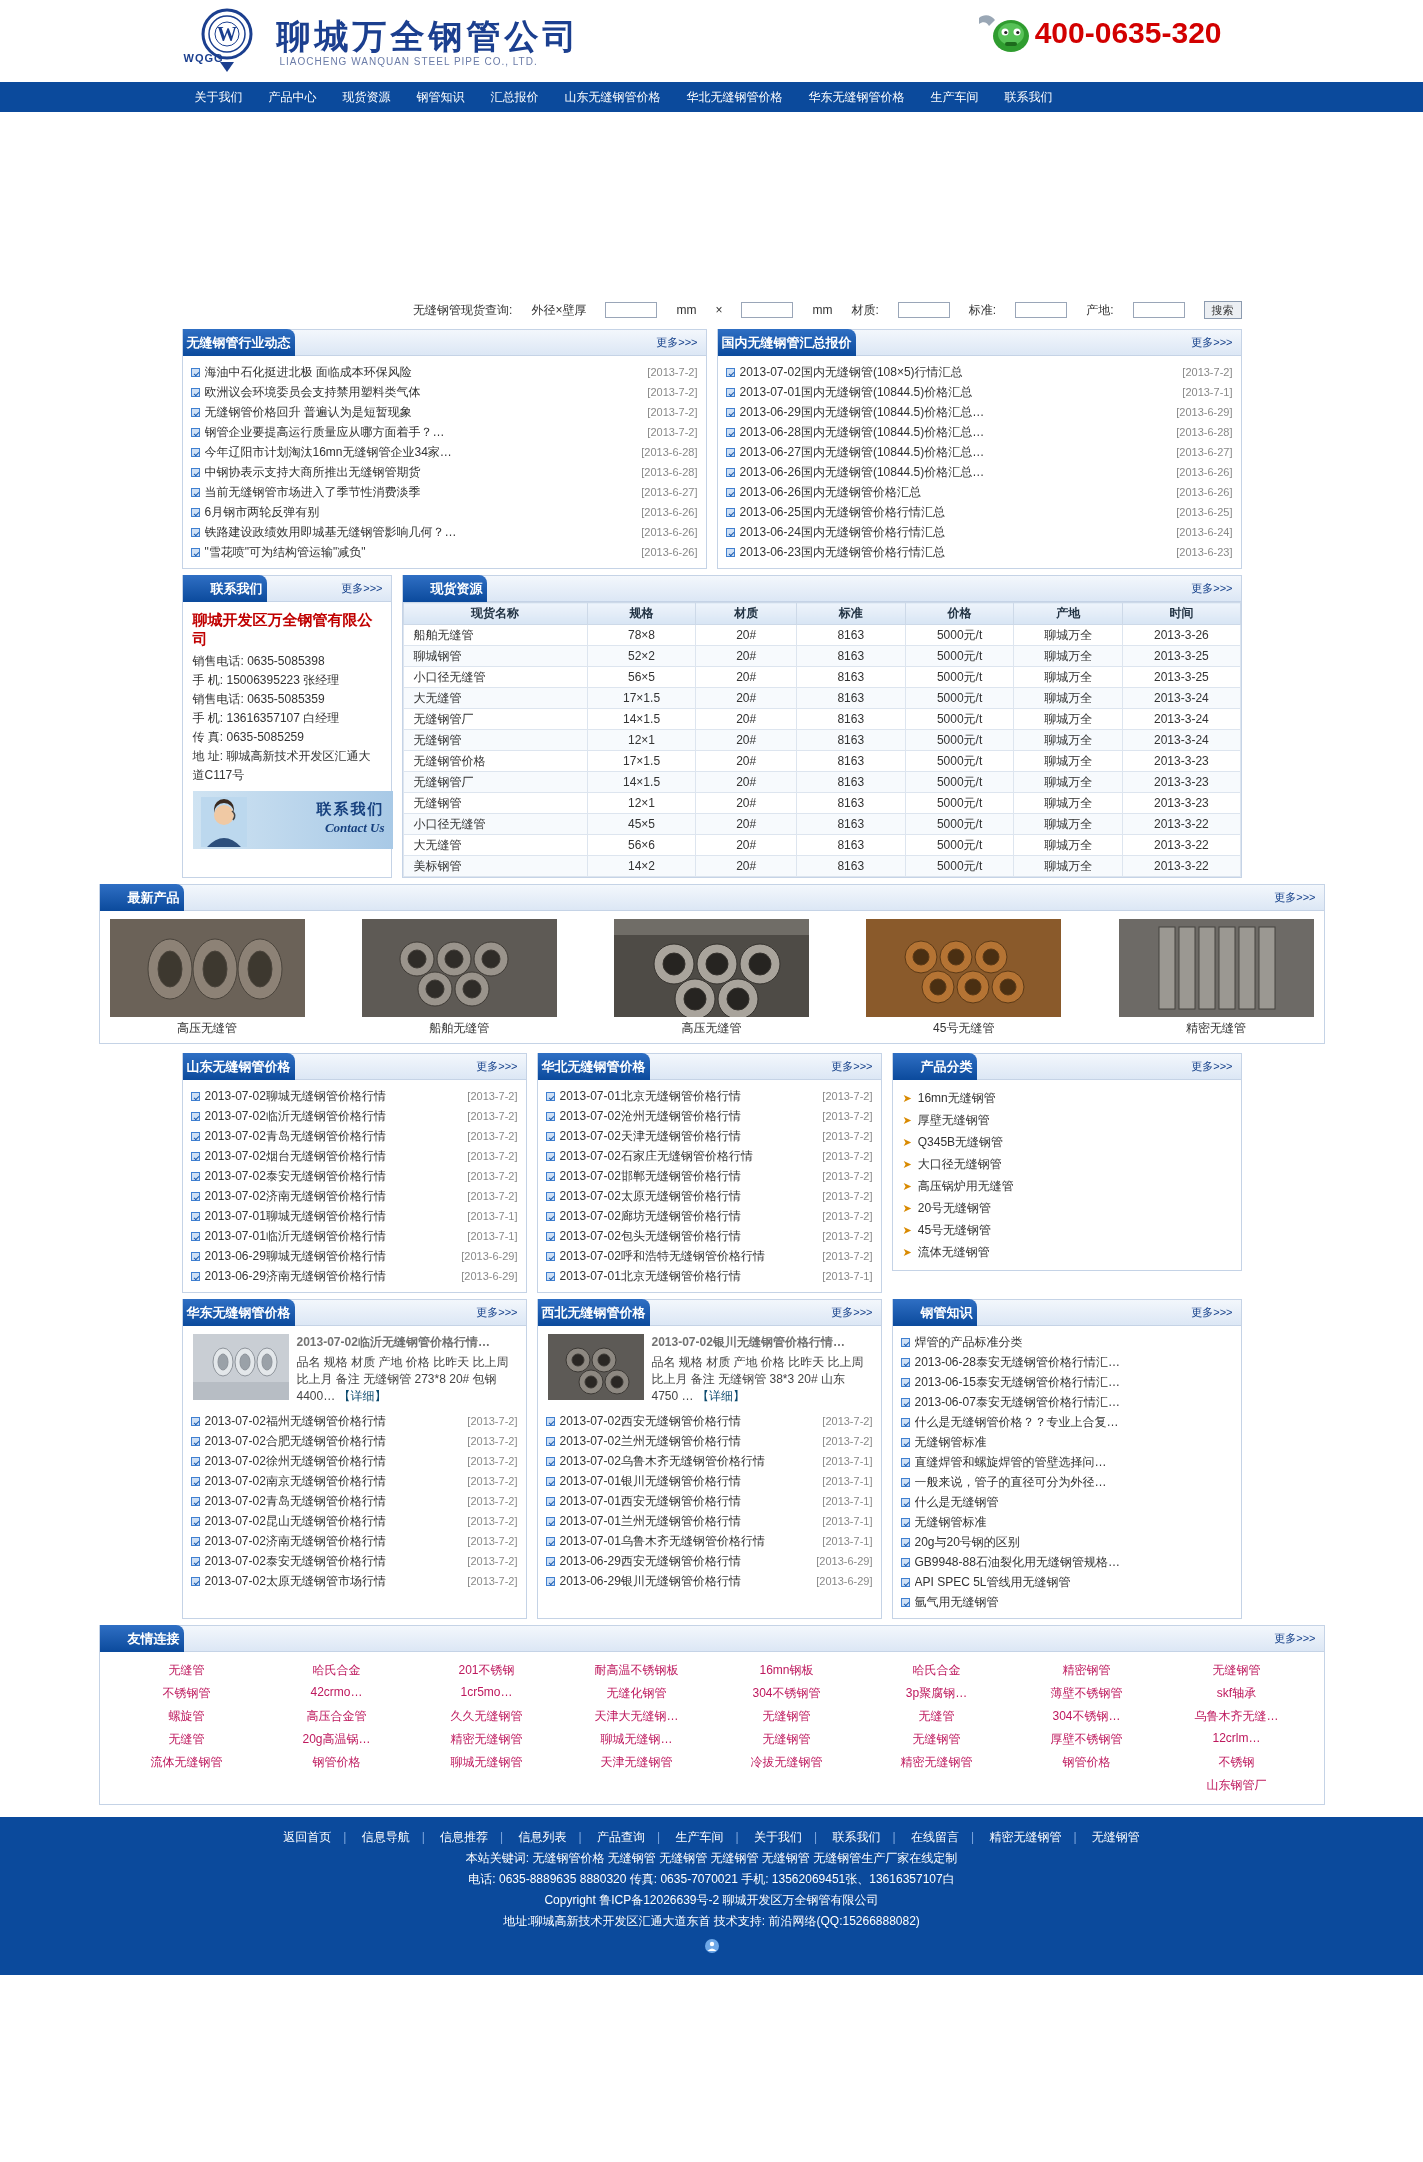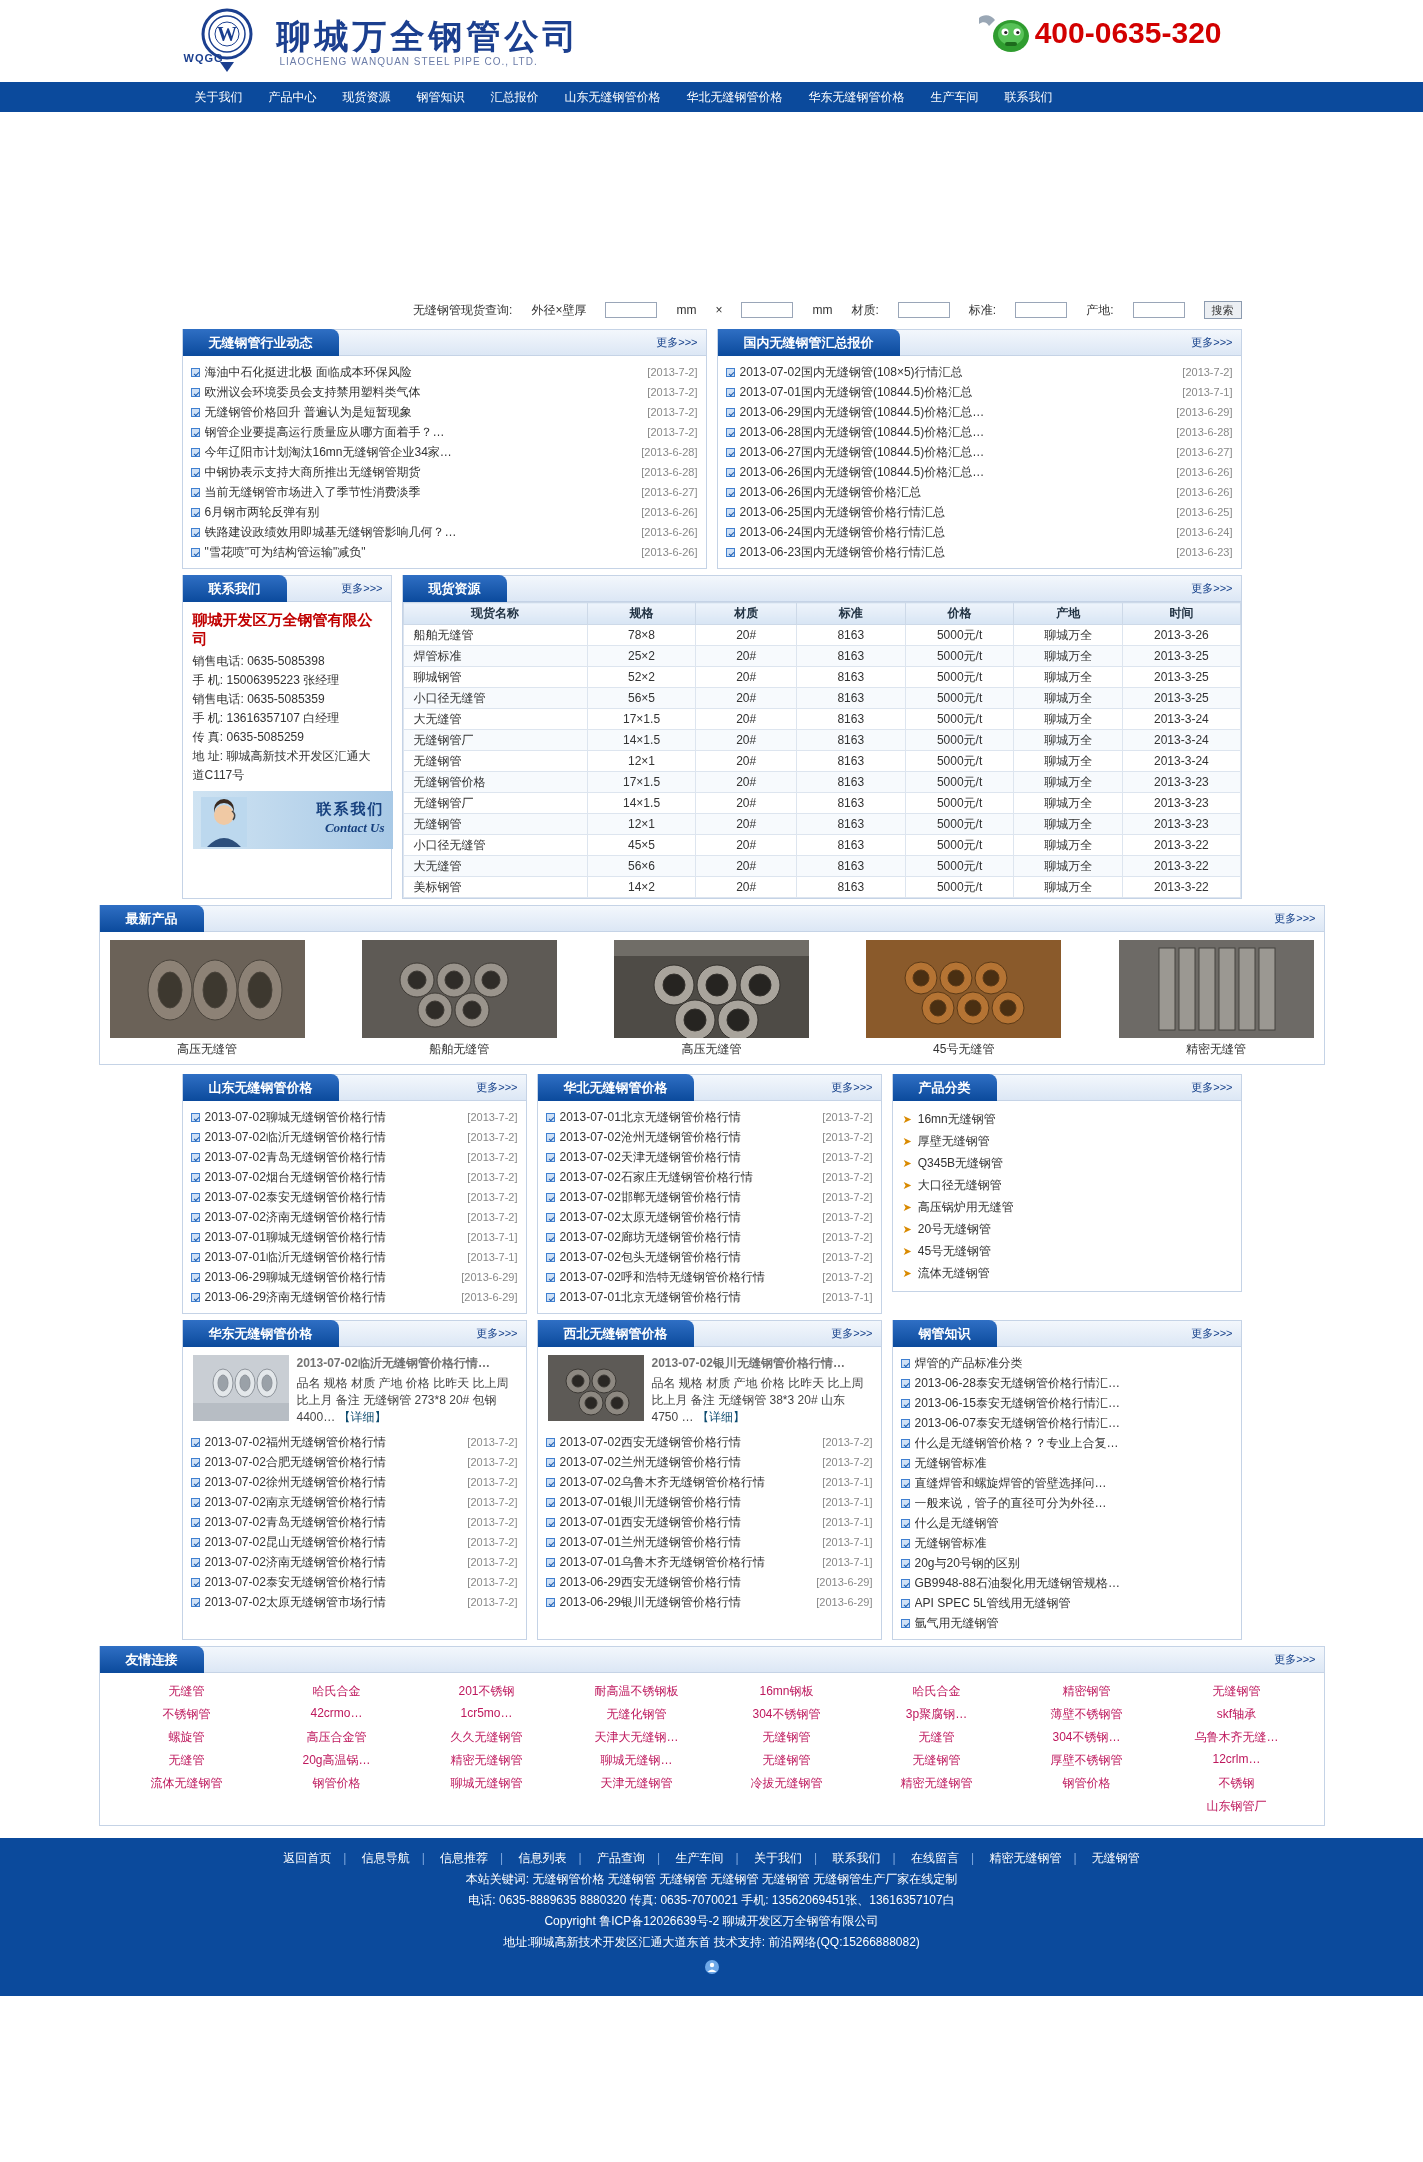--- a/index.html
+++ b/index.html
@@ -76,21 +76,21 @@
   
   .panel { border: 1px solid #c5d3e6; background: #fff; }
   .panel-head {
     height: 26px; background: linear-gradient(#f3f7fc,#dce7f5);
     border-bottom: 1px solid #c5d3e6; position: relative;
   }
   .panel-title {
     position: absolute; left: 0; top: -1px; height: 27px; min-width: 110px;
     background: linear-gradient(#2f6fc4,#0b4a9c);
     color: #fff; font-size: 13px; font-weight: bold;
-    line-height: 27px; text-align: right; padding: 0 26px;
+    line-height: 27px; text-align: right; padding: 0 4px;
     border-radius: 0 8px 0 0;
   }
   .panel-more {
     position: absolute; right: 8px; top: 5px; font-size: 11px; color: #15408a;
     text-decoration: none;
   }
 
   
   ul.linklist { list-style: none; margin: 0; padding: 6px 8px 6px 8px; }
   ul.linklist li {
@@ -428,29 +428,20 @@
         </thead>
         <tbody>
           <tr>
               <td class="name">船舶无缝管</td>
               <td>78×8</td>
               <td>20#</td>
               <td>8163</td>
               <td>5000元/t</td>
               <td>聊城万全</td>
               <td>2013-3-26</td>
-            </tr>
-          <tr>
-              <td class="name">焊管标准</td>
-              <td>25×2</td>
-              <td>20#</td>
-              <td>8163</td>
-              <td>5000元/t</td>
-              <td>聊城万全</td>
-              <td>2013-3-25</td>
             </tr>
           <tr>
               <td class="name">聊城钢管</td>
               <td>52×2</td>
               <td>20#</td>
               <td>8163</td>
               <td>5000元/t</td>
               <td>聊城万全</td>
               <td>2013-3-25</td>
             </tr>

